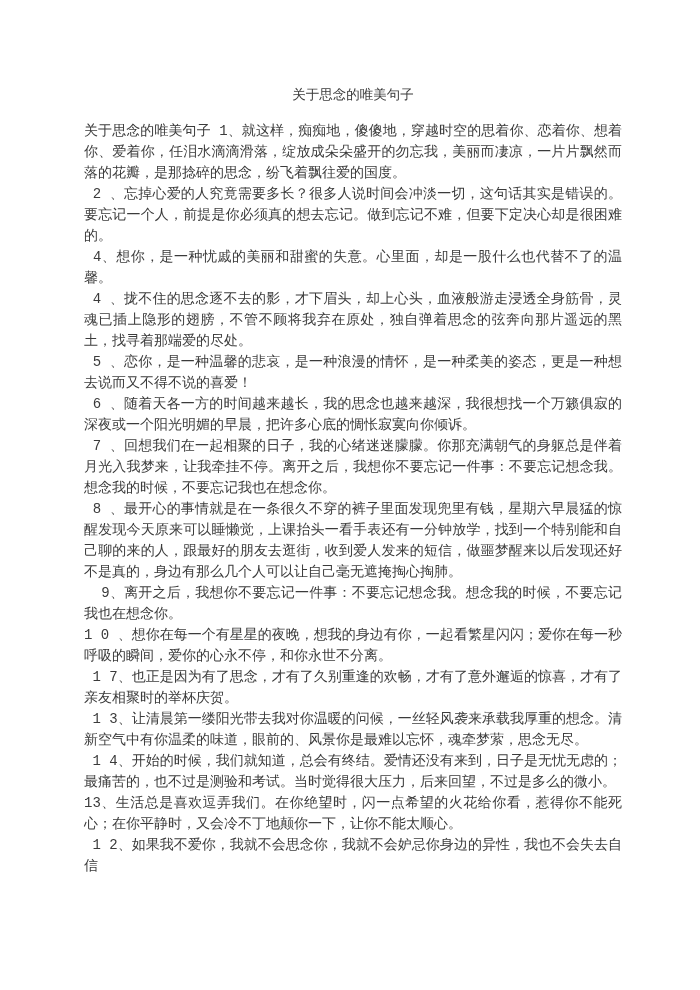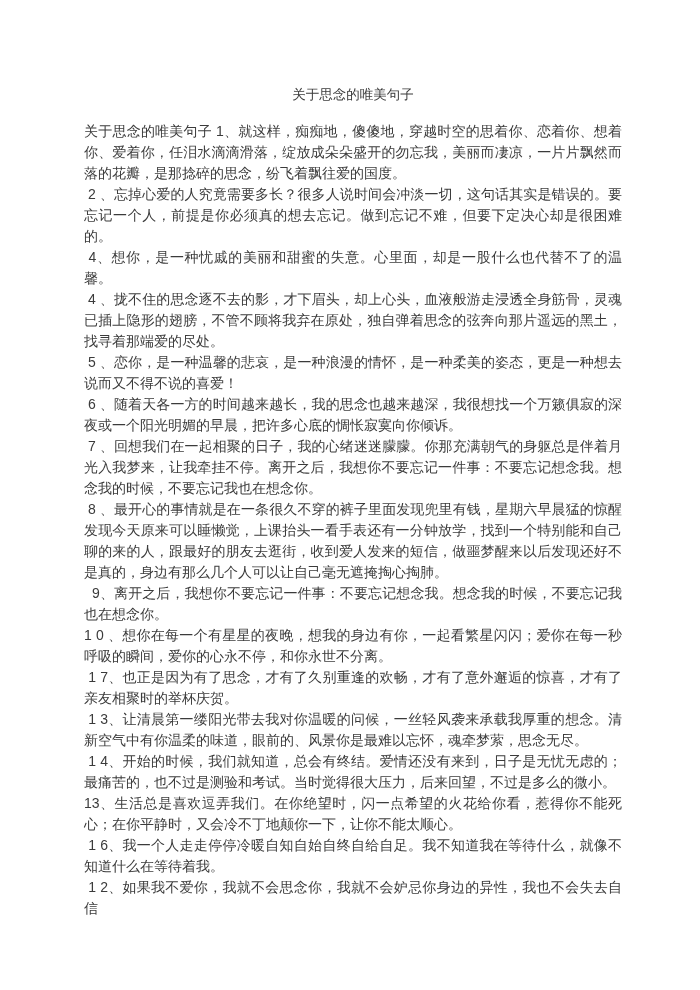--- a/index.html
+++ b/index.html
@@ -6,21 +6,21 @@
     margin: 0;
     padding: 0;
     background: #ffffff;
   }
   .page {
     position: relative;
     width: 700px;
     height: 990px;
     background: #ffffff;
     overflow: hidden;
-    font-family: Liberation Sans, sans-serif;
+    font-family: Liberation Mono, monospace;
     color: #3b3b3b;
   }
   .content {
     position: absolute;
     left: 84px;
     top: 86px;
     width: 538px;
   }
   .doc-title {
     margin: 0 0 17px 0;
@@ -52,16 +52,15 @@
     <p class="para"> 5 、恋你，是一种温馨的悲哀，是一种浪漫的情怀，是一种柔美的姿态，更是一种想去说而又不得不说的喜爱！</p>
     <p class="para"> 6 、随着天各一方的时间越来越长，我的思念也越来越深，我很想找一个万籁俱寂的深夜或一个阳光明媚的早晨，把许多心底的惆怅寂寞向你倾诉。</p>
     <p class="para"> 7 、回想我们在一起相聚的日子，我的心绪迷迷朦朦。你那充满朝气的身躯总是伴着月光入我梦来，让我牵挂不停。离开之后，我想你不要忘记一件事：不要忘记想念我。想念我的时候，不要忘记我也在想念你。</p>
     <p class="para"> 8 、最开心的事情就是在一条很久不穿的裤子里面发现兜里有钱，星期六早晨猛的惊醒发现今天原来可以睡懒觉，上课抬头一看手表还有一分钟放学，找到一个特别能和自己聊的来的人，跟最好的朋友去逛街，收到爱人发来的短信，做噩梦醒来以后发现还好不是真的，身边有那么几个人可以让自己毫无遮掩掏心掏肺。</p>
     <p class="para">  9、离开之后，我想你不要忘记一件事：不要忘记想念我。想念我的时候，不要忘记我也在想念你。</p>
     <p class="para">1 0 、想你在每一个有星星的夜晚，想我的身边有你，一起看繁星闪闪；爱你在每一秒呼吸的瞬间，爱你的心永不停，和你永世不分离。</p>
     <p class="para"> 1 7、也正是因为有了思念，才有了久别重逢的欢畅，才有了意外邂逅的惊喜，才有了亲友相聚时的举杯庆贺。</p>
     <p class="para"> 1 3、让清晨第一缕阳光带去我对你温暖的问候，一丝轻风袭来承载我厚重的想念。清新空气中有你温柔的味道，眼前的、风景你是最难以忘怀，魂牵梦萦，思念无尽。</p>
     <p class="para"> 1 4、开始的时候，我们就知道，总会有终结。爱情还没有来到，日子是无忧无虑的；最痛苦的，也不过是测验和考试。当时觉得很大压力，后来回望，不过是多么的微小。</p>
     <p class="para">13、生活总是喜欢逗弄我们。在你绝望时，闪一点希望的火花给你看，惹得你不能死心；在你平静时，又会冷不丁地颠你一下，让你不能太顺心。</p>
-    <p class="para"> 1 6、我一个人走走停停冷暖自知自始自终自给自足。我不知道我在等待什么，就像不知道什么在等待着我。</p>
     <p class="para"> 1 2、如果我不爱你，我就不会思念你，我就不会妒忌你身边的异性，我也不会失去自信</p>
   </div>
 </div>
 
 </body></html>

